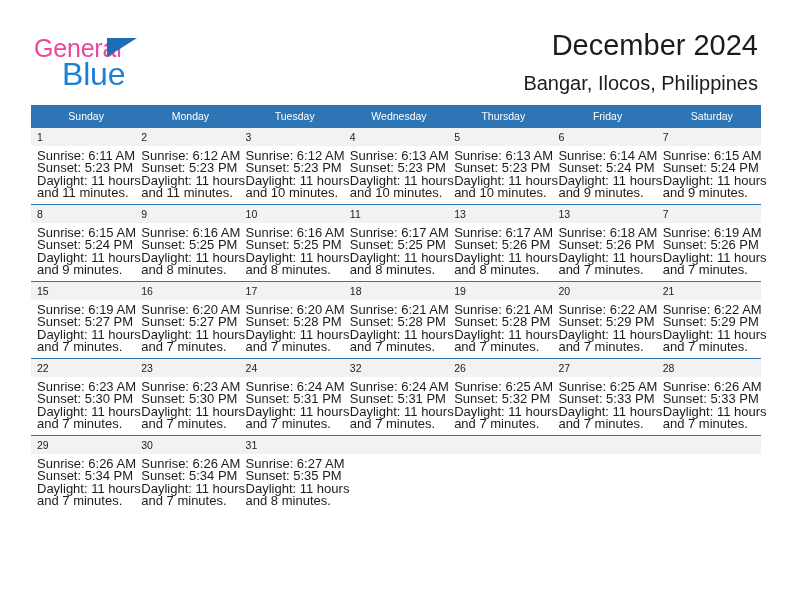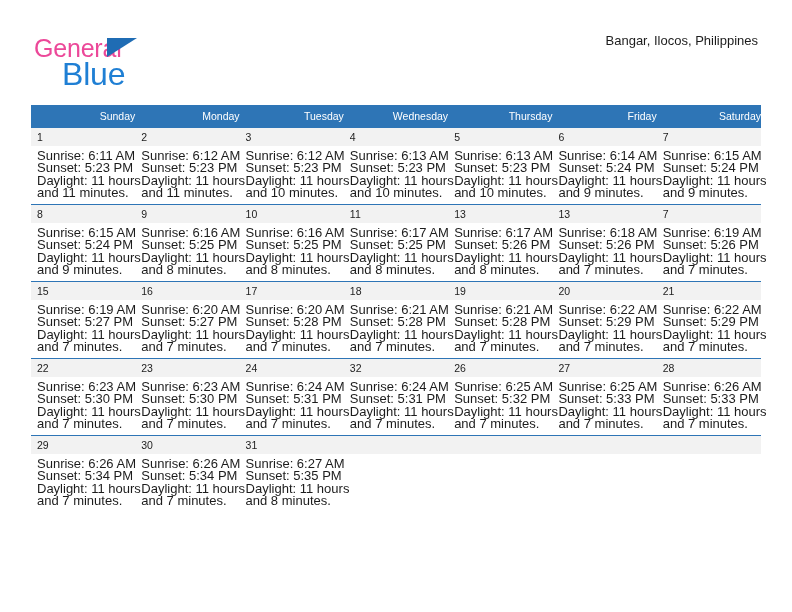--- a/index.html
+++ b/index.html
@@ -69,24 +69,24 @@
     top: 0;
     text-align: right;
   }
   .cal-title {
     font-size: 29px;
     color: #1c1c1c;
     line-height: 34px;
     white-space: nowrap;
   }
   .cal-subtitle {
-    font-size: 13px;
+    font-size: 20px;
     color: #1c1c1c;
     line-height: 22px;
-    margin-top: 2px;
+    margin-top: 10px;
     white-space: nowrap;
   }
 
   
   .calendar {
     position: absolute;
     left: 31px;
     top: 105px;
     width: 730px;
   }
@@ -95,21 +95,21 @@
     table-layout: fixed;
     width: 730px;
   }
   table.cal col { width: 104.28px; }
 
   thead th {
     background: #2e75b6;
     color: #ffffff;
     font-size: 10.5px;
     font-weight: normal;
-    text-align: right;
+    text-align: center;
     padding: 5px 0 5px 6px;
     height: 11px;
     border: none;
   }
 
   tbody td {
     vertical-align: top;
     padding: 0;
     border-top: 1.5px solid #2e75b6;
     background: #ffffff;
@@ -146,20 +146,21 @@
 
   <div class="header">
 
     <div class="brand">
       <span class="brand-general">General</span>
       <span class="brand-triangle"></span>
       <span class="brand-blue">Blue</span>
     </div>
 
     <div class="title-block">
+      <div class="cal-title">December 2024</div>
       <div class="cal-subtitle">Bangar, Ilocos, Philippines</div>
     </div>
 
   </div>
 
   <div class="calendar">
     <table class="cal">
       <colgroup>
         <col>
           <col>

